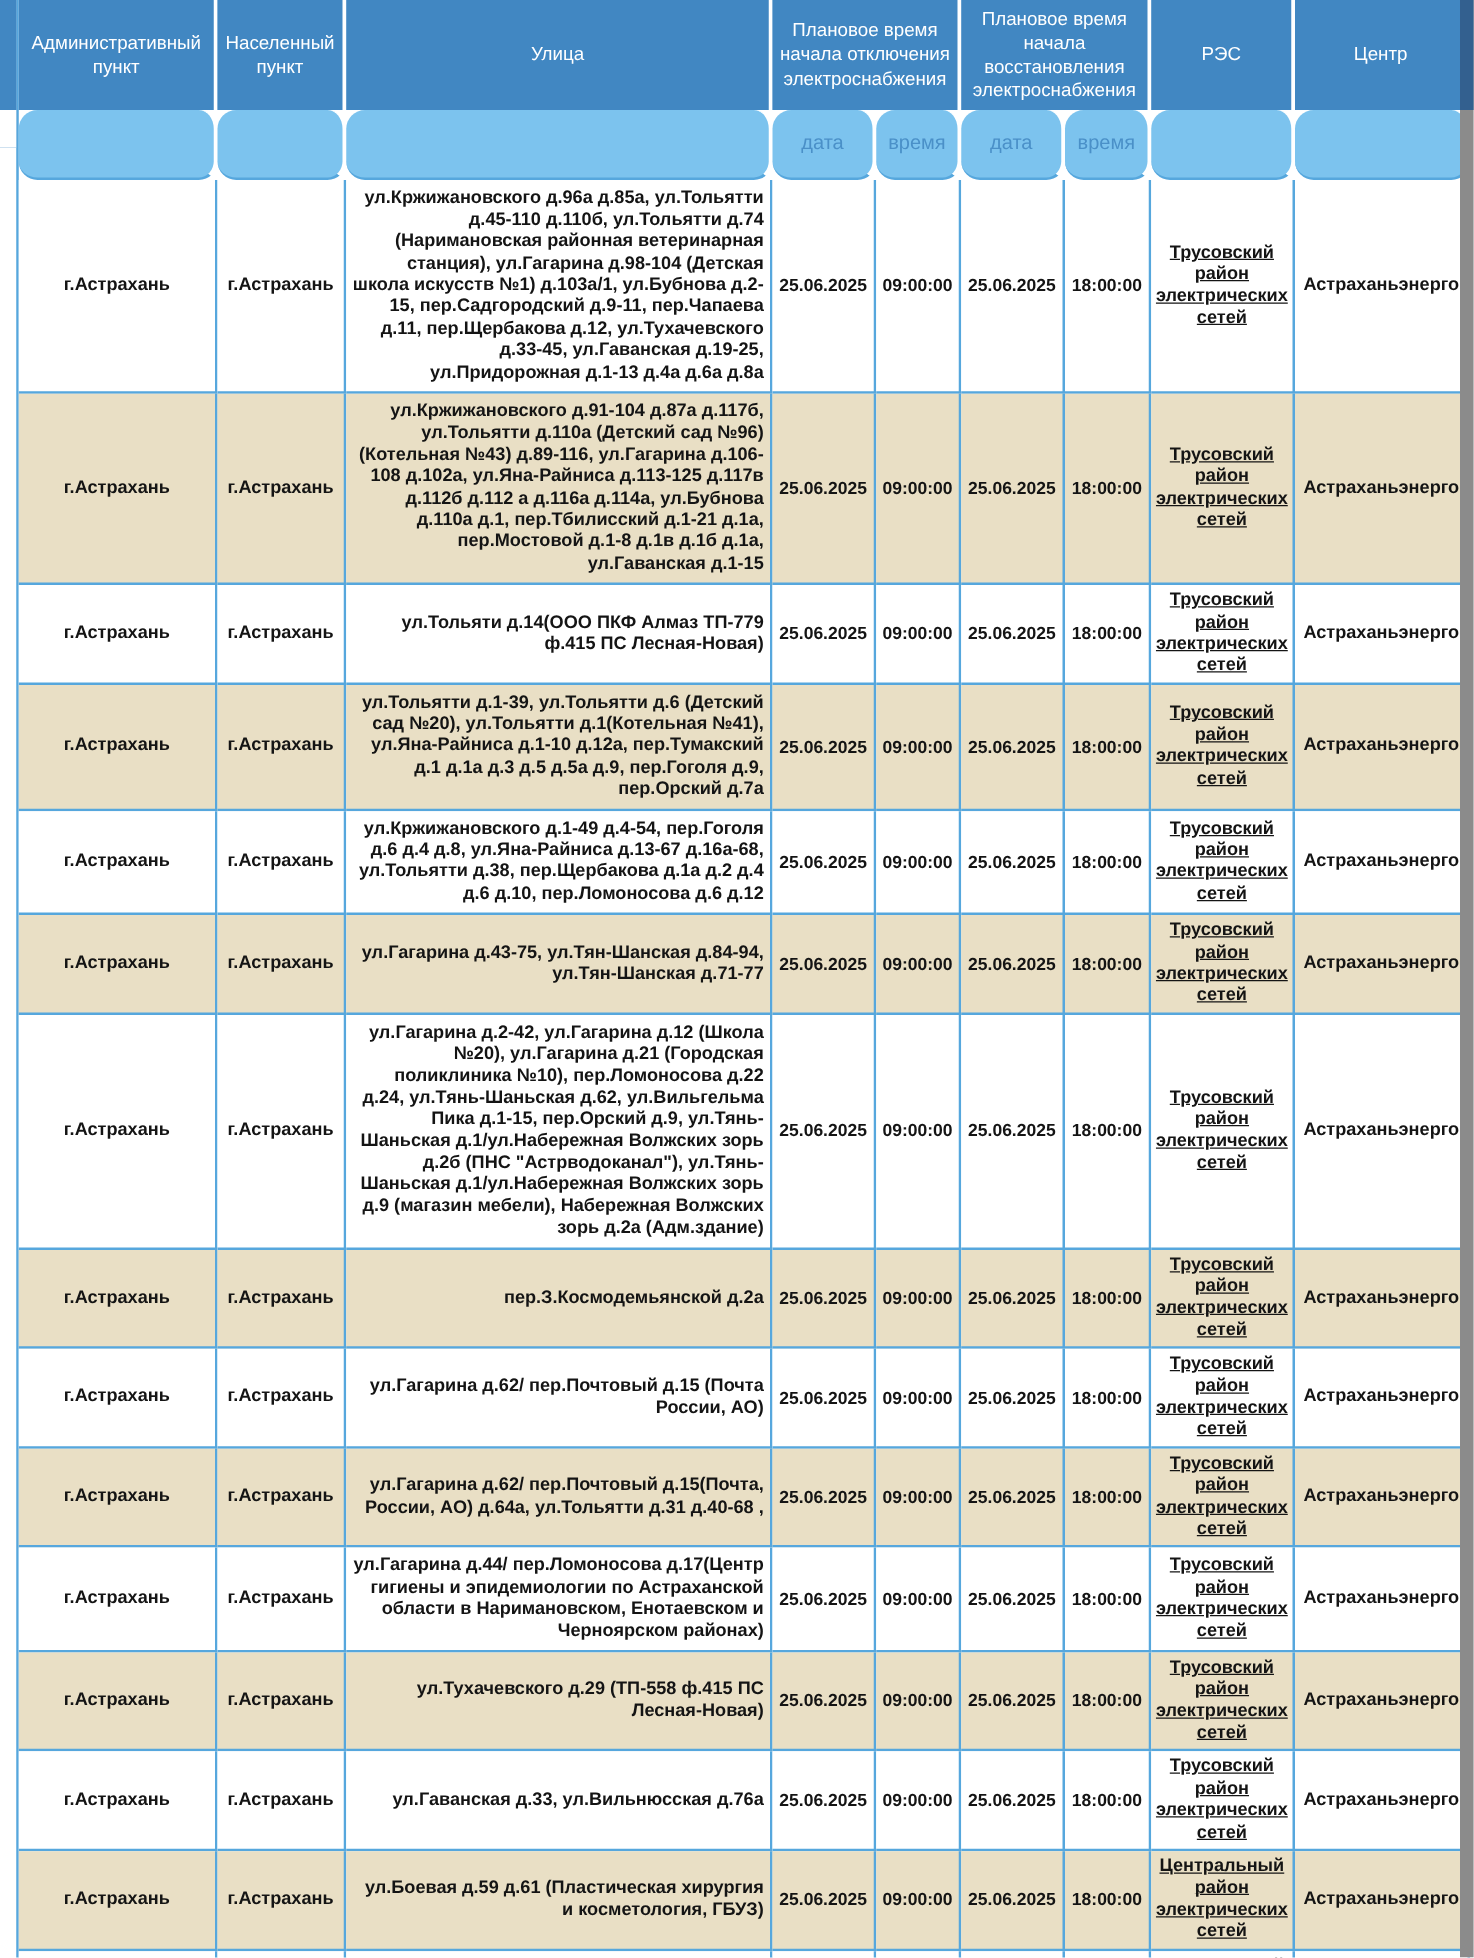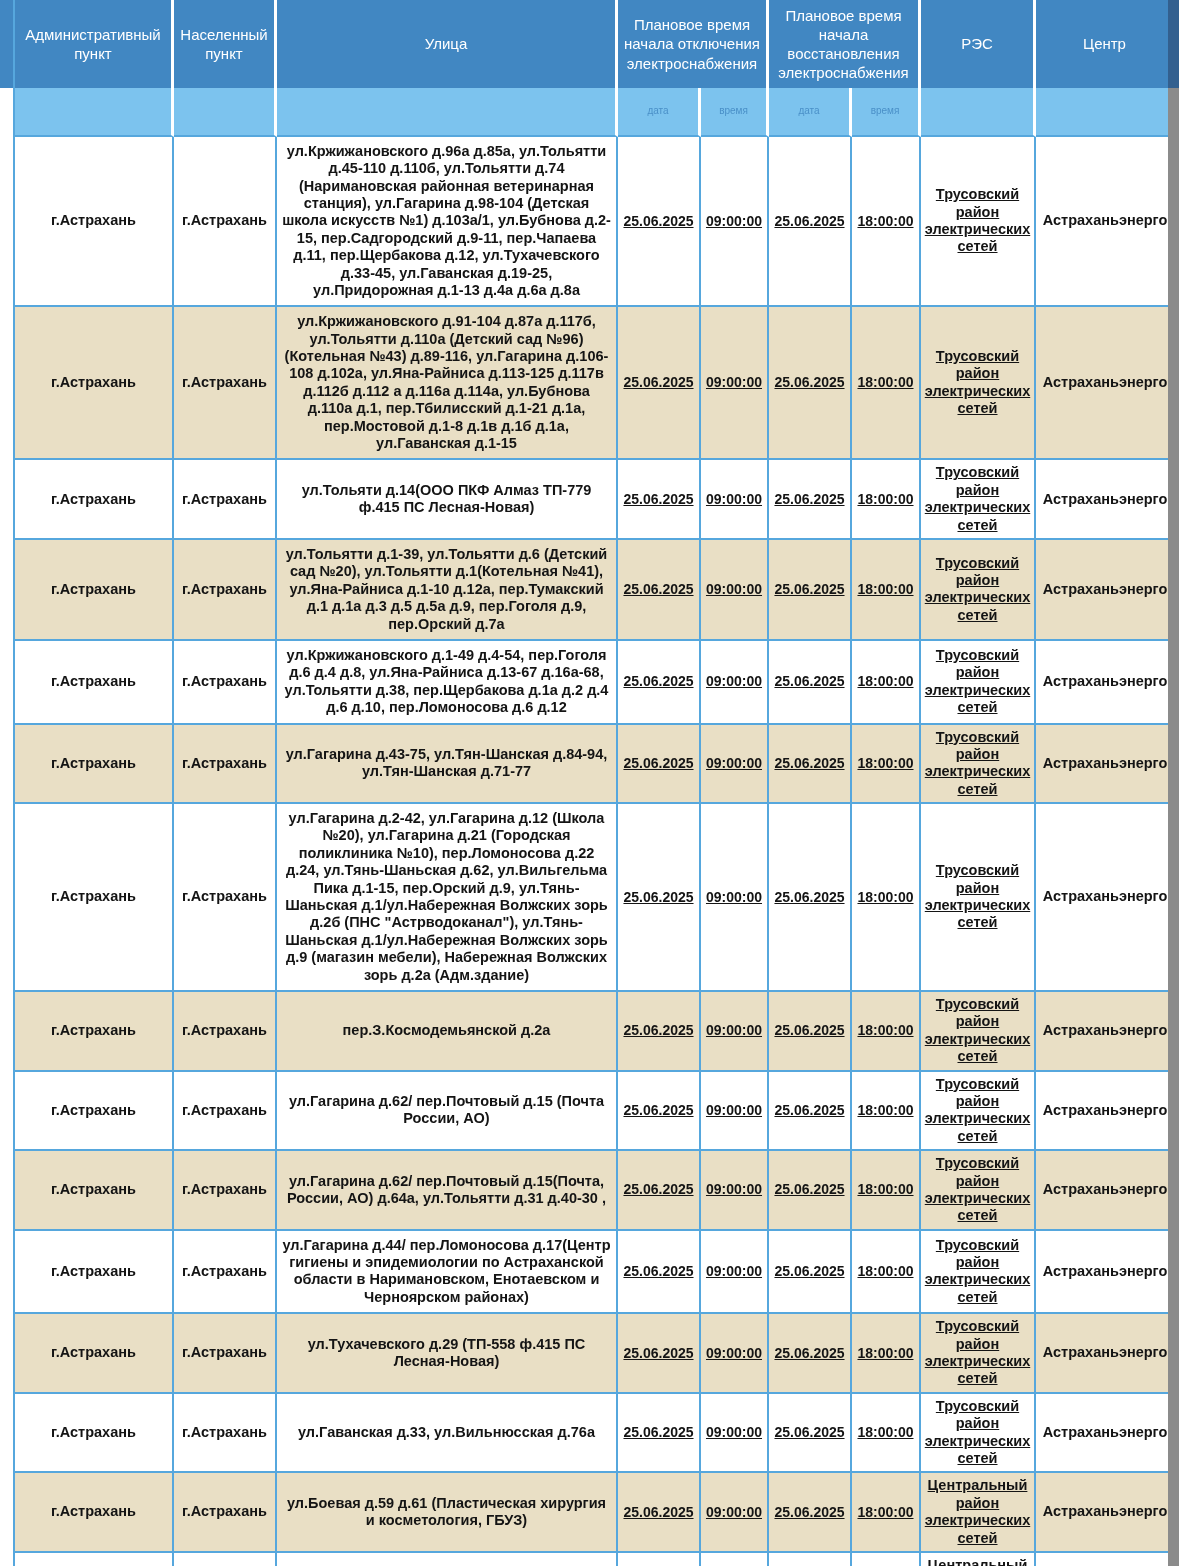--- a/index.html
+++ b/index.html
@@ -21,33 +21,33 @@
   th,td{vertical-align:middle;text-align:center;box-sizing:border-box;}
 
   
   thead th{
     background:var(--header-bg);color:#ffffff;font-weight:400;font-size:15px;line-height:1.28;
     border-right:3px solid #ffffff;padding:4px 3px;
   }
   thead tr.main th{height:88px;}
   thead tr.sub th{
     height:30px;background:var(--subheader-bg);color:var(--subheader-text);
-    border-bottom:2px solid var(--border-body);font-size:10px;padding:17px 2px;
+    border-bottom:2px solid var(--border-body);font-size:16px;padding:17px 2px;border-radius:15px;
   }
 
   
   tbody td{
     border-right:2px solid var(--border-body);
     border-bottom:2px solid var(--border-body);
     font-size:14.5px;font-weight:700;color:#141414;line-height:1.2;
     padding:6px 3px;background:#ffffff;word-wrap:break-word;
   }
   tbody tr.shaded td{background:var(--row-beige);}
-  td.c-street{padding:6px 5px;}
-  td.c-date,td.c-time{font-size:14px;padding:4px 1px;text-decoration:underline;}
+  td.c-street{padding:6px 5px;text-align:right;}
+  td.c-date,td.c-time{font-size:14px;padding:4px 1px;}
   td.c-res{font-size:14.5px;padding:4px 2px;text-decoration:underline;}
   td.c-branch{font-size:14.5px;padding:4px 1px;margin-top:16px;}
 
   
   .scrollbar{
     position:absolute;top:0;right:0;width:11px;height:1566px;
     background:var(--scroll-track);z-index:9;
   }
   .scrollbar .thumb{
     position:absolute;top:0;left:0;width:11px;height:88px;background:var(--scroll-thumb);
@@ -193,21 +193,21 @@
           <td class="c-date">25.06.2025</td>
           <td class="c-time">09:00:00</td>
           <td class="c-date">25.06.2025</td>
           <td class="c-time">18:00:00</td>
           <td class="c-res">Трусовский район электрических сетей</td>
           <td class="c-branch">Астраханьэнерго</td>
         </tr>
         <tr class="shaded">
           <td class="c-district">г.Астрахань</td>
           <td class="c-settlement">г.Астрахань</td>
-          <td class="c-street">ул.Гагарина д.62/ пер.Почтовый д.15(Почта, России, АО) д.64а, ул.Тольятти д.31 д.40-30 ,</td>
+          <td class="c-street">ул.Гагарина д.62/ пер.Почтовый д.15(Почта, России, АО) д.64а, ул.Тольятти д.31 д.40-68 ,</td>
           <td class="c-date">25.06.2025</td>
           <td class="c-time">09:00:00</td>
           <td class="c-date">25.06.2025</td>
           <td class="c-time">18:00:00</td>
           <td class="c-res">Трусовский район электрических сетей</td>
           <td class="c-branch">Астраханьэнерго</td>
         </tr>
         <tr>
           <td class="c-district">г.Астрахань</td>
           <td class="c-settlement">г.Астрахань</td>

